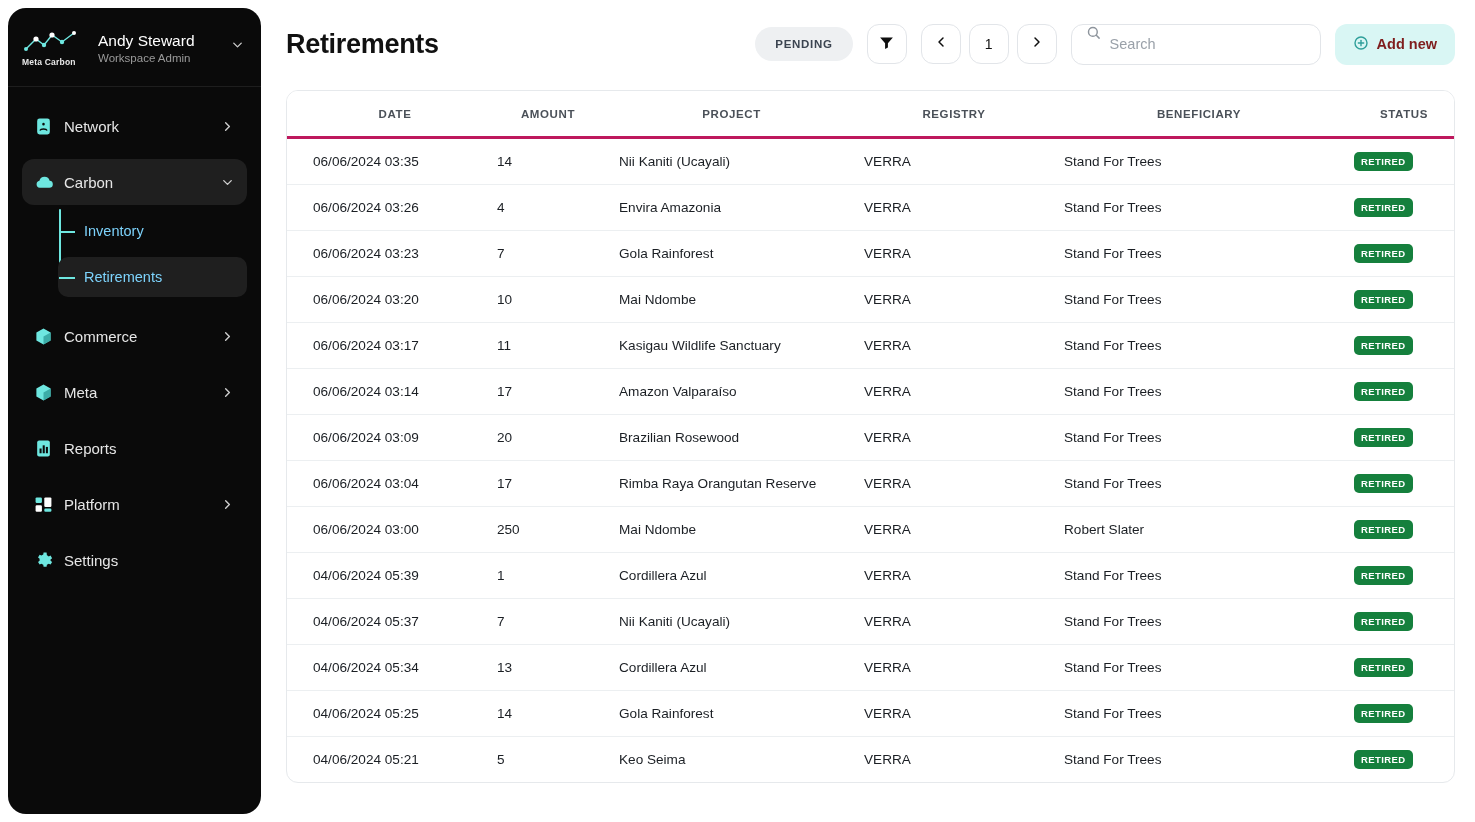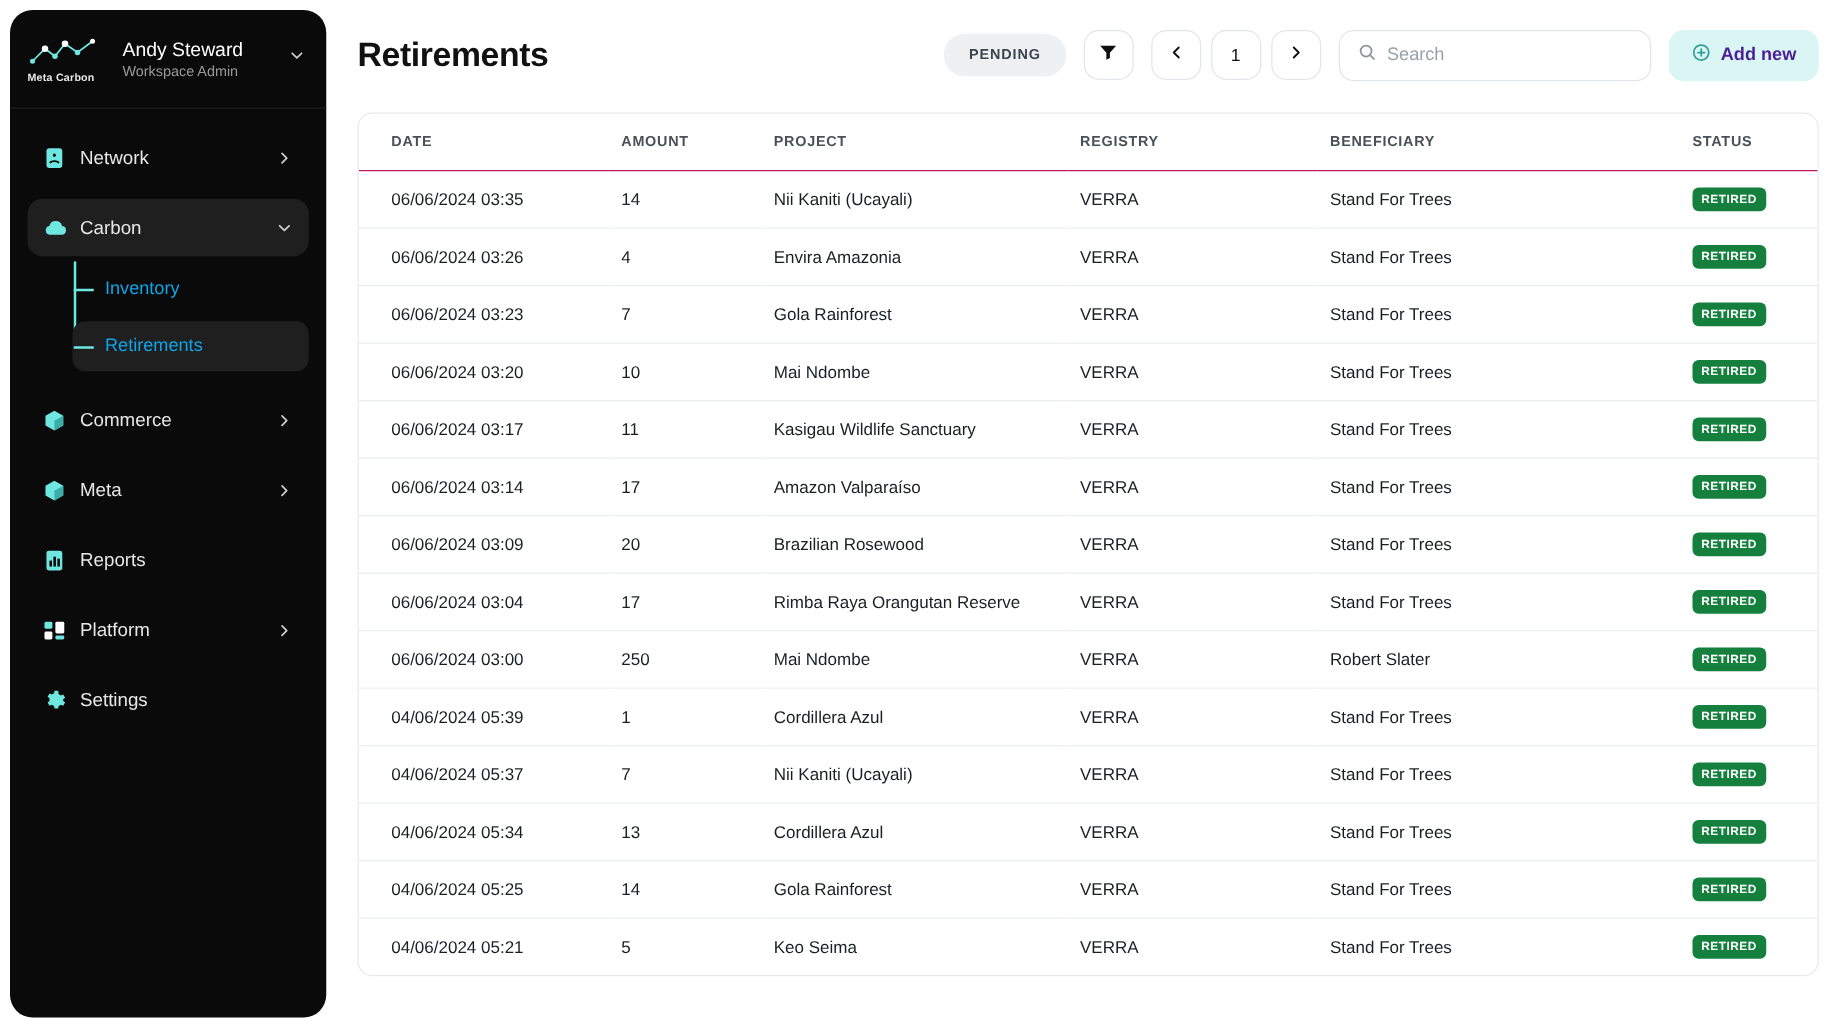--- a/index.html
+++ b/index.html
@@ -86,21 +86,21 @@
     left: 37px; top: -2px; bottom: 22px;
     width: 2px;
     background: #6ee7e0;
     border-radius: 2px;
   }
   .sub-item {
     position: relative;
     height: 40px;
     display: flex; align-items: center;
     padding-left: 26px;
-    color: #0ea5e9;
+    color: #7dd3fc;
     font-size: 14.5px;
     border-radius: 10px;
     margin-bottom: 6px;
     cursor: pointer;
   }
   .sub-item:before {
     content: "";
     position: absolute;
     left: 1px; top: 50%;
     width: 16px; height: 2px;
@@ -159,63 +159,63 @@
     background: #fff;
     display: flex; align-items: center; justify-content: center;
     font-size: 14px; color: #111;
   }
   .search {
     width: 250px;
     height: 41px;
     border: 1px solid #e2e5e9;
     border-radius: 12px;
     background: #fff;
-    display: flex; align-items: center;
+    display: flex; 
     gap: 9px;
     padding: 0 14px;
   }
   .search input {
     border: 0; outline: 0;
     font-size: 14.5px;
     color: #111;
     width: 100%;
     font-family: "Liberation Sans", sans-serif;
     background: transparent;
   }
   .search input::placeholder { color: #9aa1a9; }
   .add-btn {
     height: 41px;
     background: #d9f6f4;
-    color: #4c1d95;
+    color: #7f1d1d;
     border-radius: 12px;
     display: flex; align-items: center; gap: 8px;
     padding: 0 18px;
     font-size: 14.5px;
     font-weight: 600;
     cursor: pointer;
     border: none;
     font-family: "Liberation Sans", sans-serif;
   }
 
   
   .card {
     border: 1px solid #e6e9ec;
     border-radius: 12px;
     background: #fff;
     overflow: hidden;
   }
   table { width: 100%; border-collapse: collapse; table-layout: fixed; }
   thead th {
-    text-align: left;
+    text-align: center;
     font-size: 11.5px;
     letter-spacing: .6px;
     color: #4a5058;
     font-weight: 700;
     padding: 17px 10px 16px 10px;
-    border-bottom: 1px solid #be185d;
+    border-bottom: 3px solid #be185d;
     background: #fff;
   }
   tbody td {
     font-size: 13.6px;
     color: #1b1f24;
     padding: 13px 10px;
     border-bottom: 1px solid #eceff1;
     white-space: nowrap;
     overflow: hidden;
     text-overflow: ellipsis;

